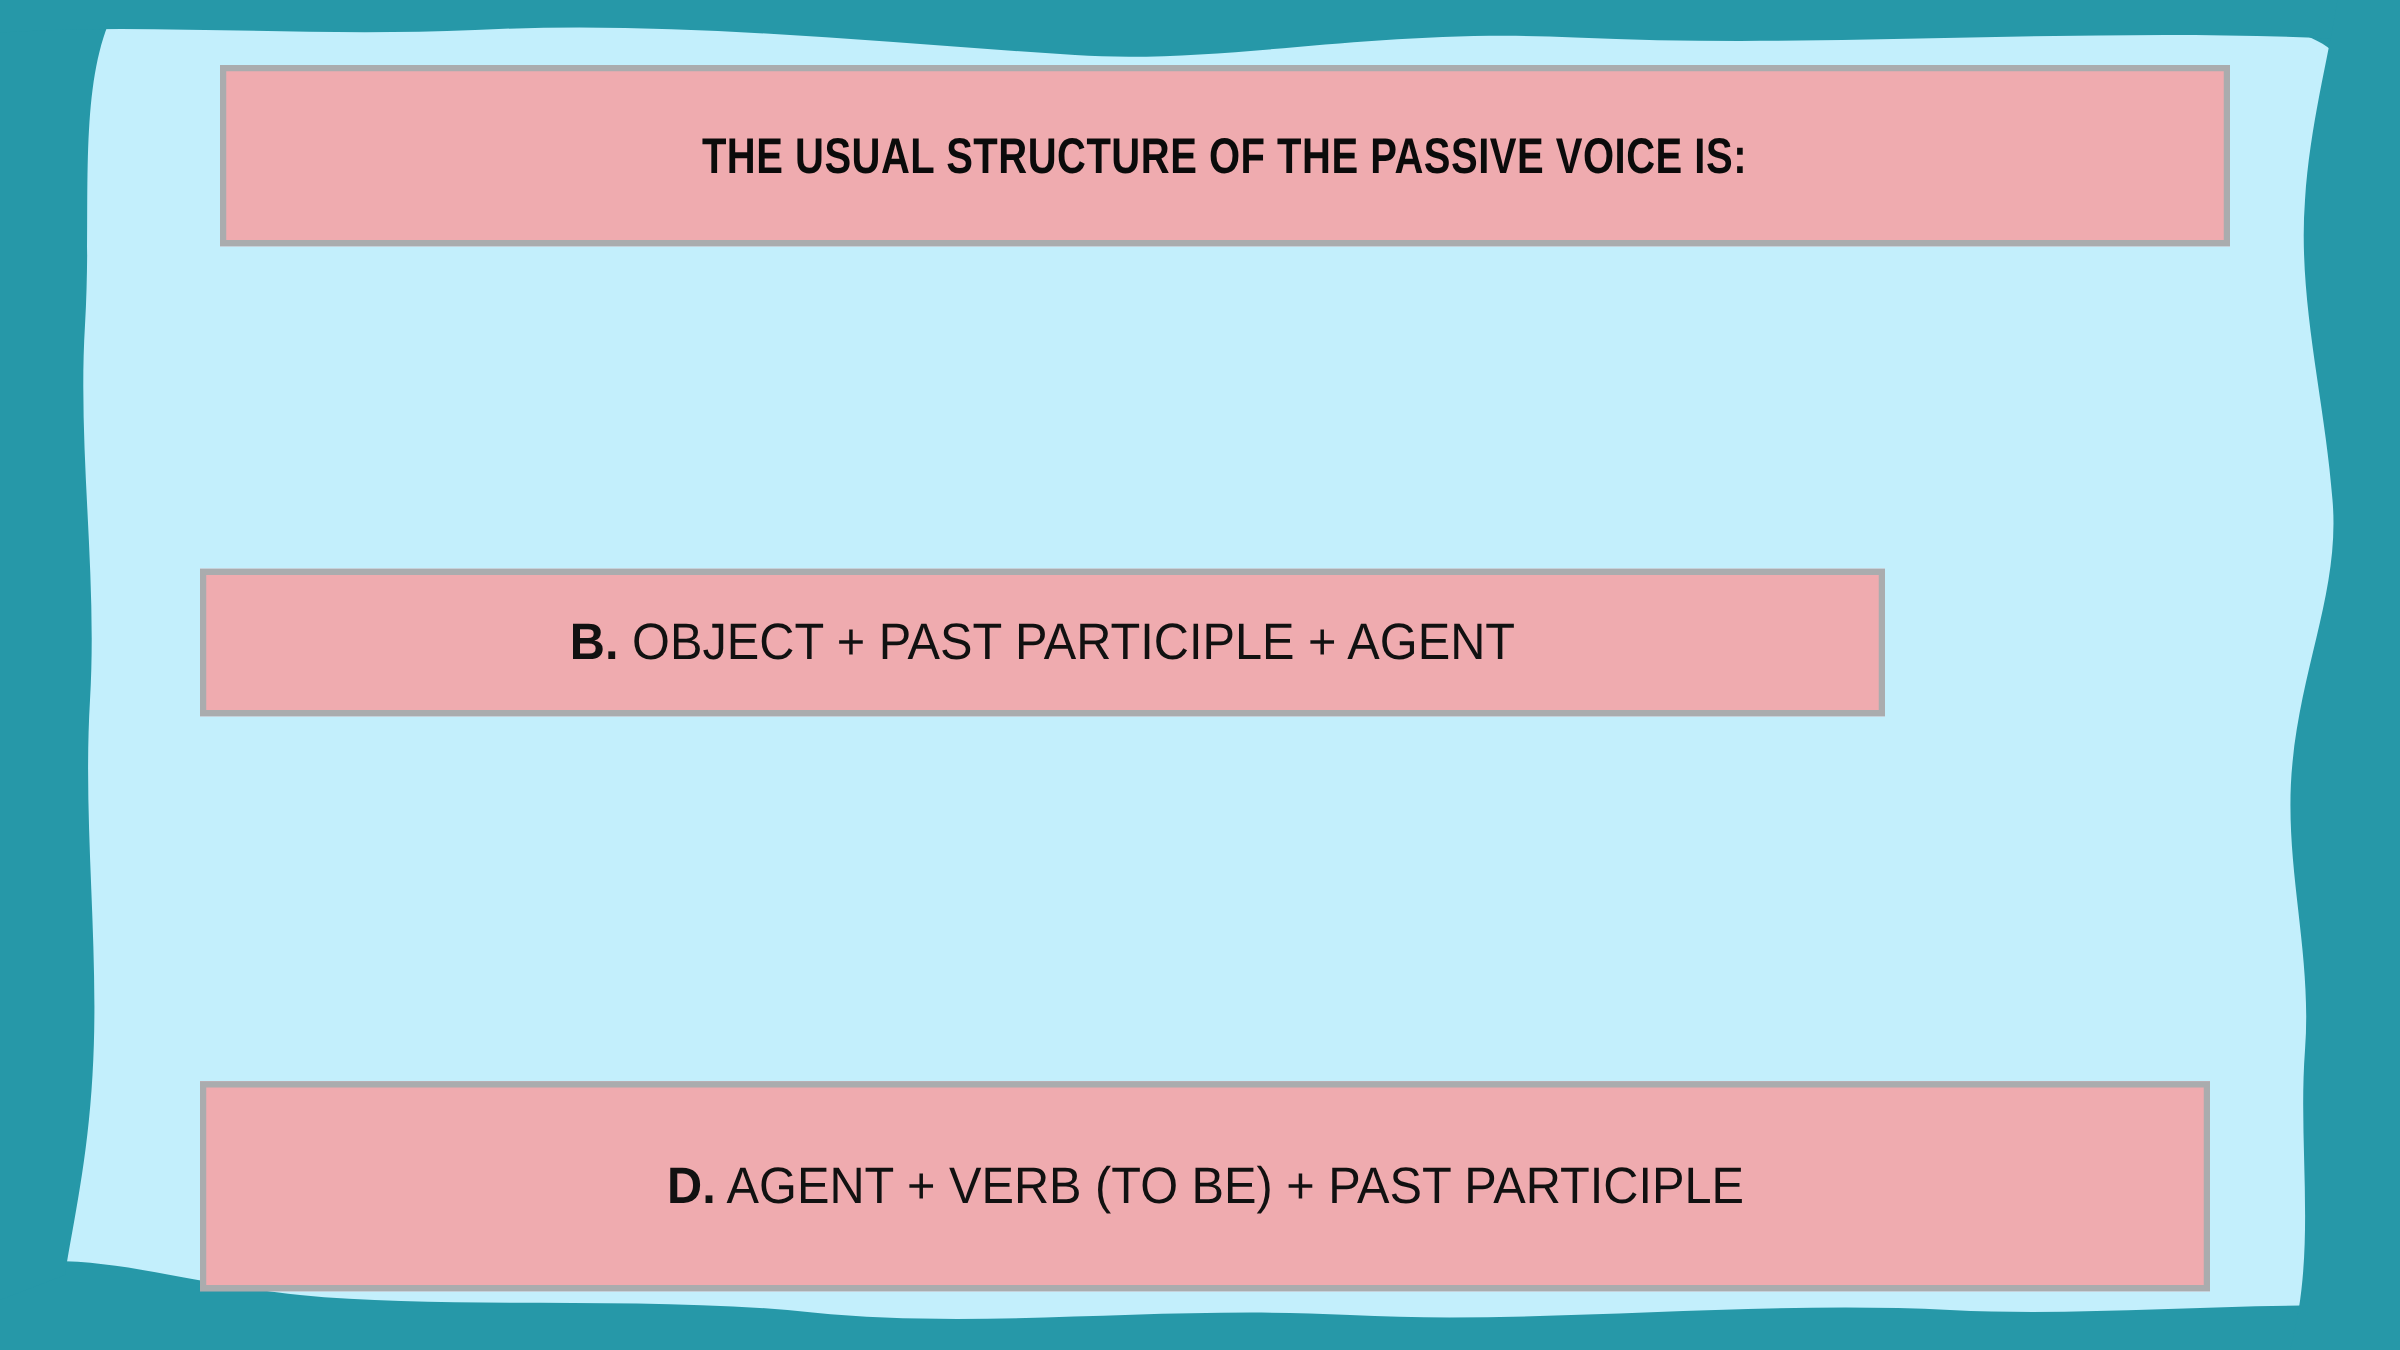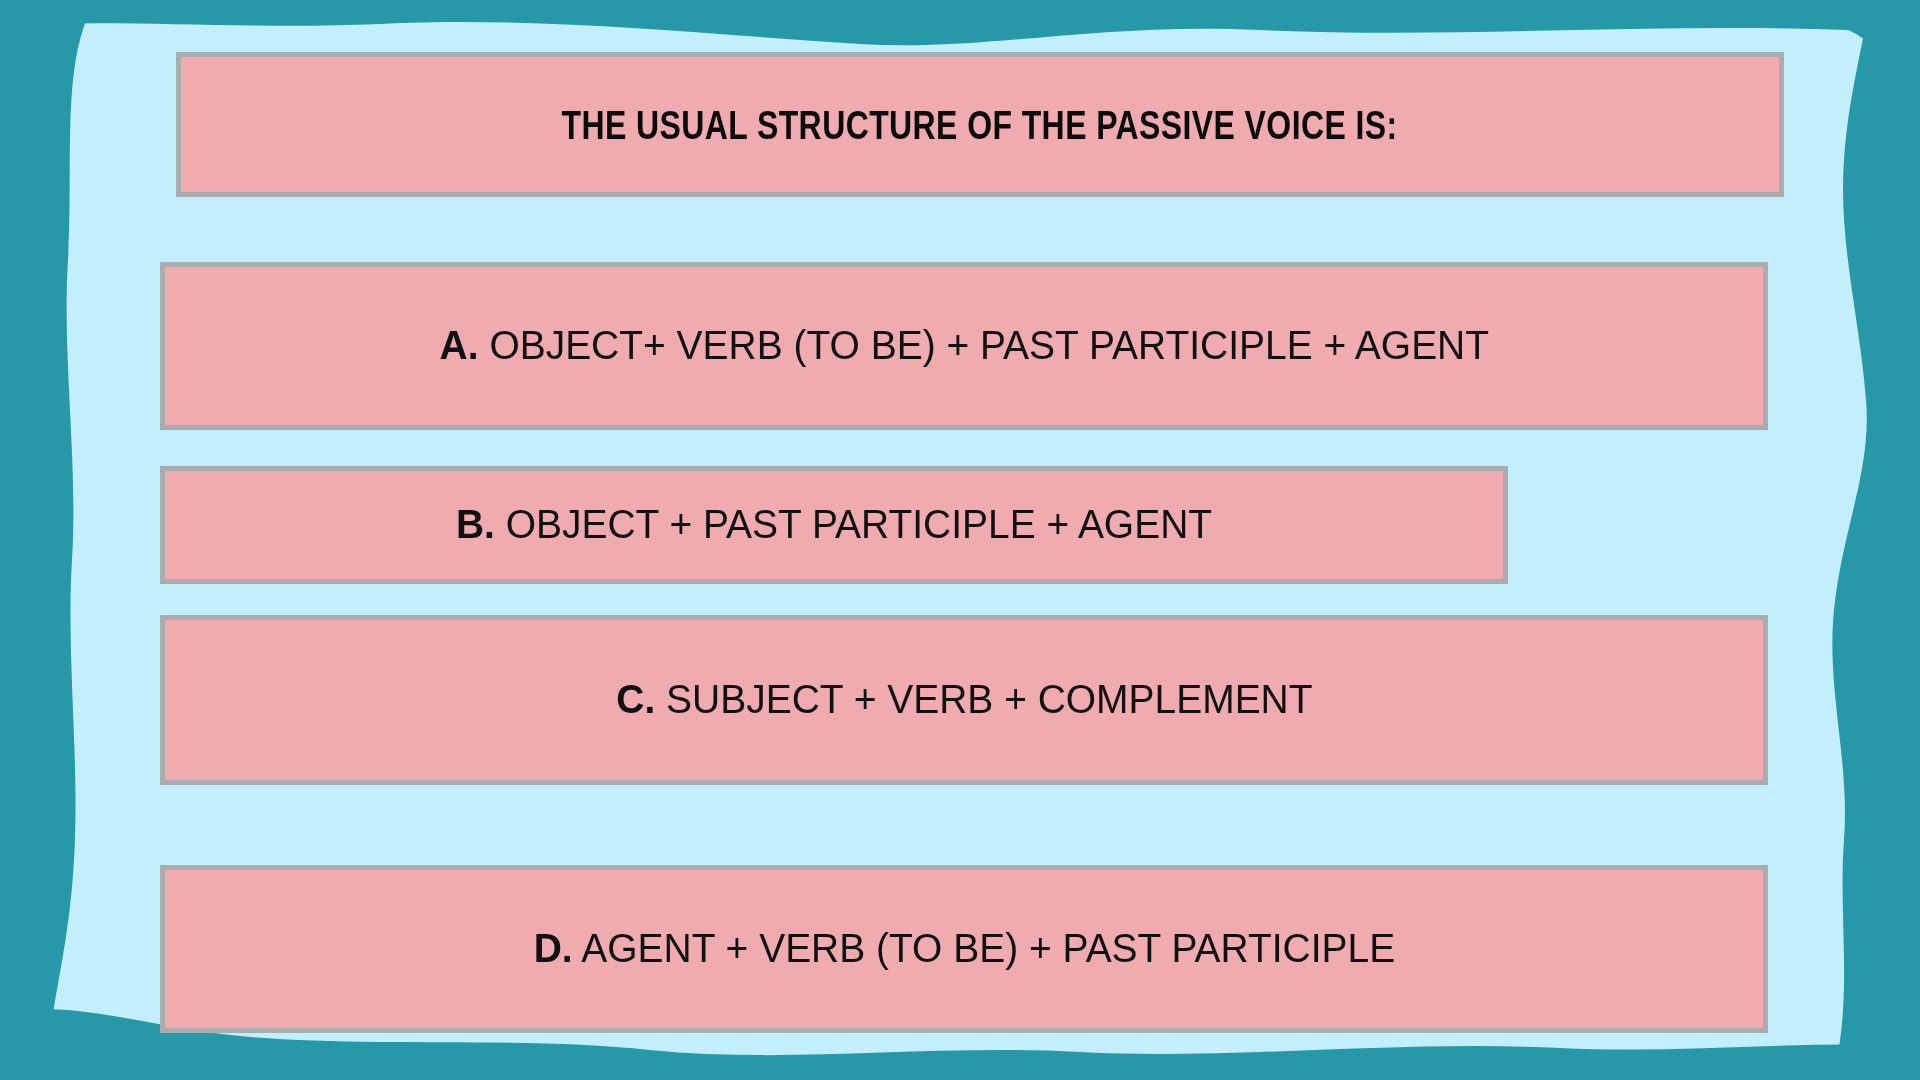--- a/index.html
+++ b/index.html
@@ -81,21 +81,21 @@
     white-space: nowrap;
     line-height: 1.15;
     transform: scaleX(0.95);
     transform-origin: center;
   }
   .option-card .opt-letter {
     font-weight: bold;
   }
 
   #option-a { left: 160px; top: 262px; width: 1608px; height: 168px; }
-  #option-b { left: 160px; top: 455px; width: 1348px; height: 118px; margin-top: 11px; }
+  #option-b { left: 160px; top: 455px; width: 1348px; height: 118px; }
   #option-c { left: 160px; top: 615px; width: 1608px; height: 170px; }
   #option-d { left: 160px; top: 823px; width: 1608px; height: 168px; margin-top: 42px; }
 </style>
 </head>
 <body>
 
 <div id="slide">
 
   <svg class="frame-svg" viewBox="0 0 1920 1080" preserveAspectRatio="none">
 
@@ -154,37 +154,27 @@
       C 1860,320 1838,240 1844,160
       C 1848,100 1862,50 1870,0 Z" fill="#2698A8"></path>
   </svg>
 
   <div id="content">
 
     <div class="card" id="title-card">
       <span class="card-text">THE USUAL STRUCTURE OF THE PASSIVE VOICE IS:</span>
     </div>
 
-    <div class="card option-card" id="option-a">
-      <span class="card-text">
-        <span class="opt-letter">A.</span><span> OBJECT+ VERB (TO BE) + PAST PARTICIPLE + AGENT</span>
-      </span>
-    </div>
 
     <div class="card option-card" id="option-b">
       <span class="card-text">
         <span class="opt-letter">B.</span><span> OBJECT + PAST PARTICIPLE + AGENT</span>
       </span>
     </div>
 
-    <div class="card option-card" id="option-c">
-      <span class="card-text">
-        <span class="opt-letter">C.</span><span> SUBJECT + VERB + COMPLEMENT</span>
-      </span>
-    </div>
 
     <div class="card option-card" id="option-d">
       <span class="card-text">
         <span class="opt-letter">D.</span><span> AGENT + VERB (TO BE) + PAST PARTICIPLE</span>
       </span>
     </div>
 
   </div>
 </div>
 

